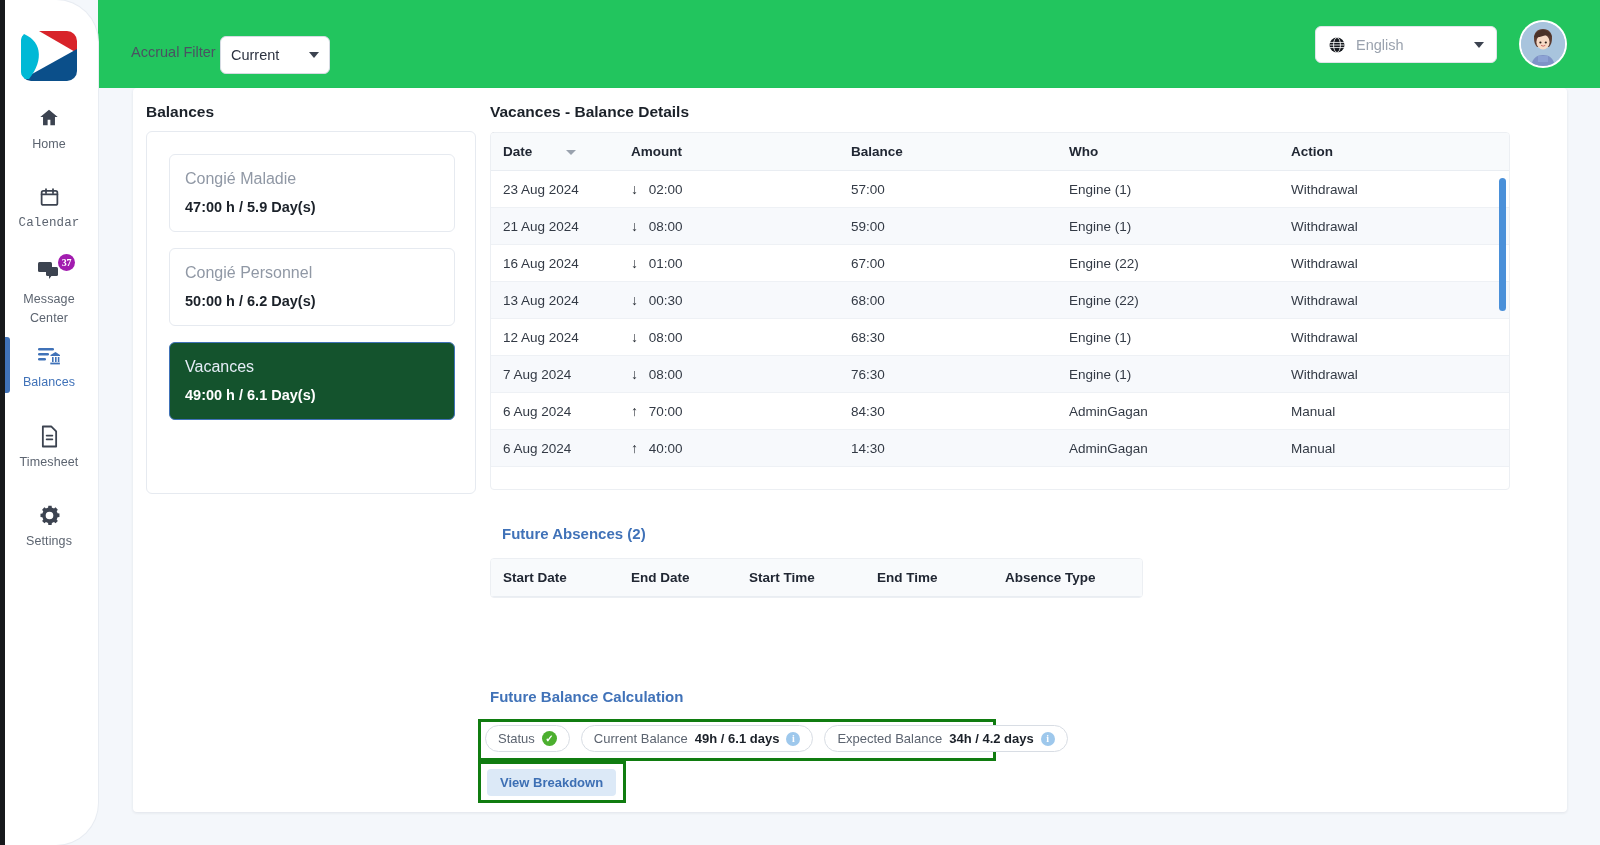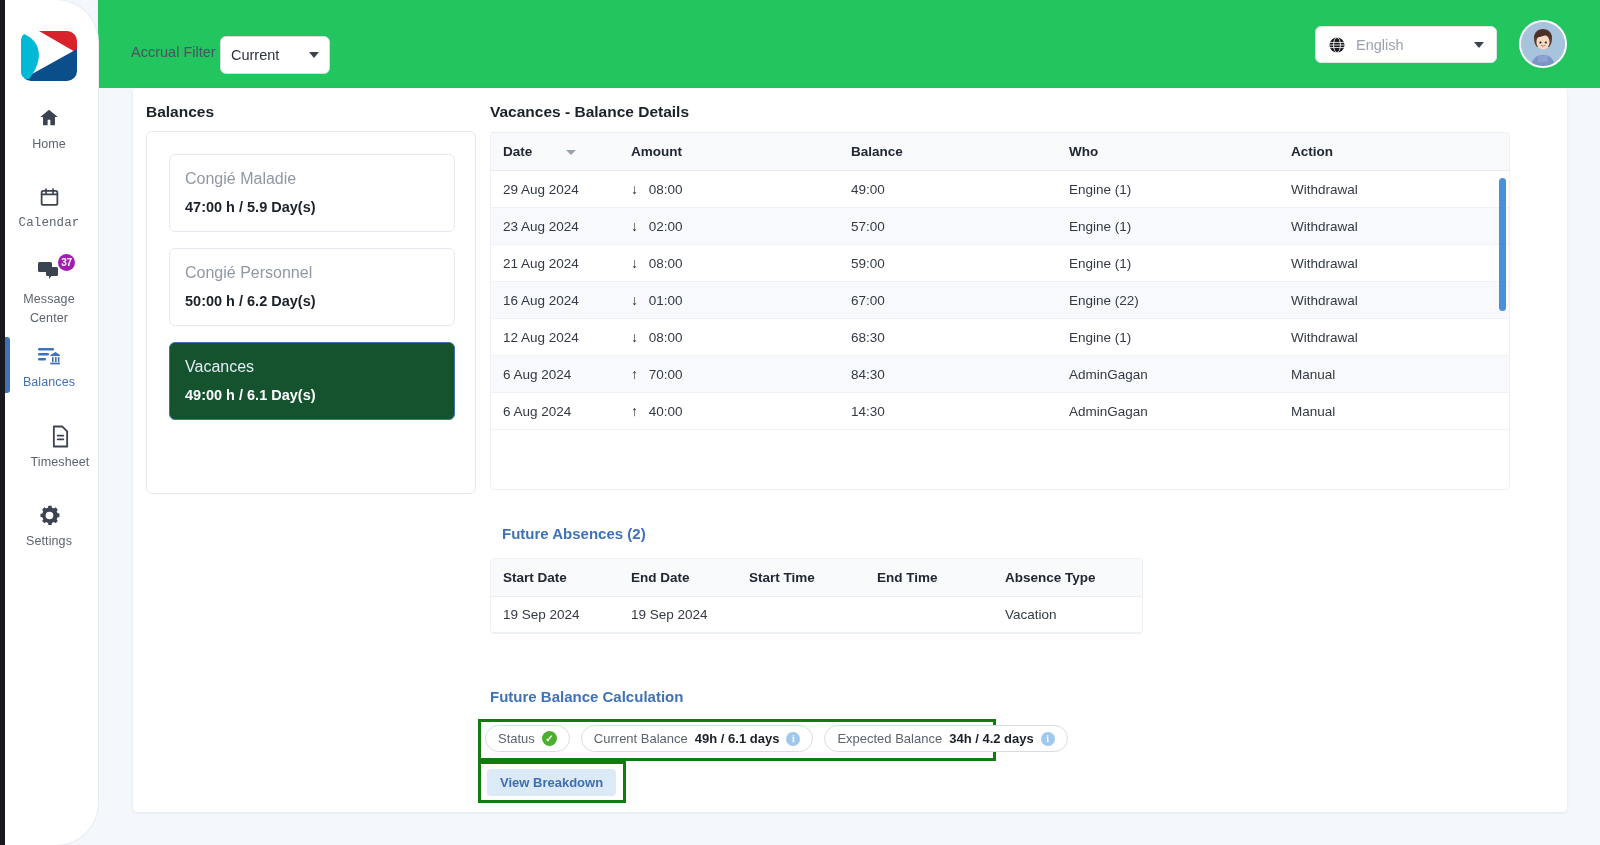--- a/index.html
+++ b/index.html
@@ -55,20 +55,21 @@
     background: #4072b8; border-radius: 0 3px 3px 0;
   }
   .badge {
     position: absolute;
     background: #a21caf; color: #fff;
     font-size: 10px; font-weight: 700;
     border-radius: 50%;
     width: 17px; height: 17px;
     display: flex; align-items: center; justify-content: center;
     letter-spacing: -.2px;
+    font-family: Liberation Serif, serif;
   }
 
   
   #topbar {
     position: absolute; left: 98px; top: 0;
     width: 1502px; height: 88px;
     background: #22c55e;
   }
   #accrual-label {
     position: absolute; left: 33px; top: 44px;
@@ -311,21 +312,21 @@
           <path d="M13.5 9 L18.5 6 L23 9 v1 h-9.5 z"></path>
           <rect x="15" y="11" width="1.6" height="5"></rect>
             <rect x="18" y="11" width="1.6" height="5"></rect>
           <rect x="20.8" y="11" width="1.6" height="5"></rect>
             <rect x="13.3" y="16.6" width="9.6" height="1.8"></rect>
         </svg>
       </div>
       <div class="nav-label">Balances</div>
     </div>
 
-    <div class="nav-item" style="top:423px;margin-left:11px;">
+    <div class="nav-item" style="top:423px;">
       <div class="nav-icon">
         <svg width="19" height="23" viewBox="0 0 20 24" fill="none" stroke="#3c4350" stroke-width="1.9">
           <path d="M3 1.5h9l5 5v16H3z" stroke-linejoin="round"></path>
             <path d="M7 11h6M7 15h6" stroke-linecap="round"></path>
         </svg>
       </div>
       <div class="nav-label">Timesheet</div>
     </div>
 
     <div class="nav-item" style="top:502px;">
@@ -413,27 +414,20 @@
               <span>Date</span><span class="sort-tri"></span>
             </th>
             <th>Amount</th>
             <th>Balance</th>
             <th>Who</th>
             <th>Action</th>
           </tr>
         </thead>
         <tbody id="ledger-body">
             <tr>
-              <td>29 Aug 2024</td>
-              <td><span class="arrow">↓</span> 08:00</td>
-              <td>49:00</td>
-              <td>Engine (1)</td>
-              <td>Withdrawal</td>
-            </tr>
-            <tr>
               <td>23 Aug 2024</td>
               <td><span class="arrow">↓</span> 02:00</td>
               <td>57:00</td>
               <td>Engine (1)</td>
               <td>Withdrawal</td>
             </tr>
             <tr>
               <td>21 Aug 2024</td>
               <td><span class="arrow">↓</span> 08:00</td>
               <td>59:00</td>
@@ -441,23 +435,37 @@
               <td>Withdrawal</td>
             </tr>
             <tr>
               <td>16 Aug 2024</td>
               <td><span class="arrow">↓</span> 01:00</td>
               <td>67:00</td>
               <td>Engine (22)</td>
               <td>Withdrawal</td>
             </tr>
             <tr>
+              <td>13 Aug 2024</td>
+              <td><span class="arrow">↓</span> 00:30</td>
+              <td>68:00</td>
+              <td>Engine (22)</td>
+              <td>Withdrawal</td>
+            </tr>
+            <tr>
               <td>12 Aug 2024</td>
               <td><span class="arrow">↓</span> 08:00</td>
               <td>68:30</td>
+              <td>Engine (1)</td>
+              <td>Withdrawal</td>
+            </tr>
+            <tr>
+              <td>7 Aug 2024</td>
+              <td><span class="arrow">↓</span> 08:00</td>
+              <td>76:30</td>
               <td>Engine (1)</td>
               <td>Withdrawal</td>
             </tr>
             <tr>
               <td>6 Aug 2024</td>
               <td><span class="arrow">↑</span> 70:00</td>
               <td>84:30</td>
               <td>AdminGagan</td>
               <td>Manual</td>
             </tr>
@@ -488,27 +496,20 @@
         <thead>
           <tr>
             <th>Start Date</th>
             <th>End Date</th>
             <th>Start Time</th>
             <th>End Time</th>
             <th>Absence Type</th>
           </tr>
         </thead>
         <tbody id="fa-body">
-            <tr>
-              <td>19 Sep 2024</td>
-              <td>19 Sep 2024</td>
-              <td></td>
-              <td></td>
-              <td>Vacation</td>
-            </tr>
           </tbody>
       </table>
     </section>
 
     <div id="fbc-title">Future Balance Calculation</div>
 
     <div id="chips-box"></div>
     <div id="chips-row">
       <div class="chip">
         <span>Status</span>

